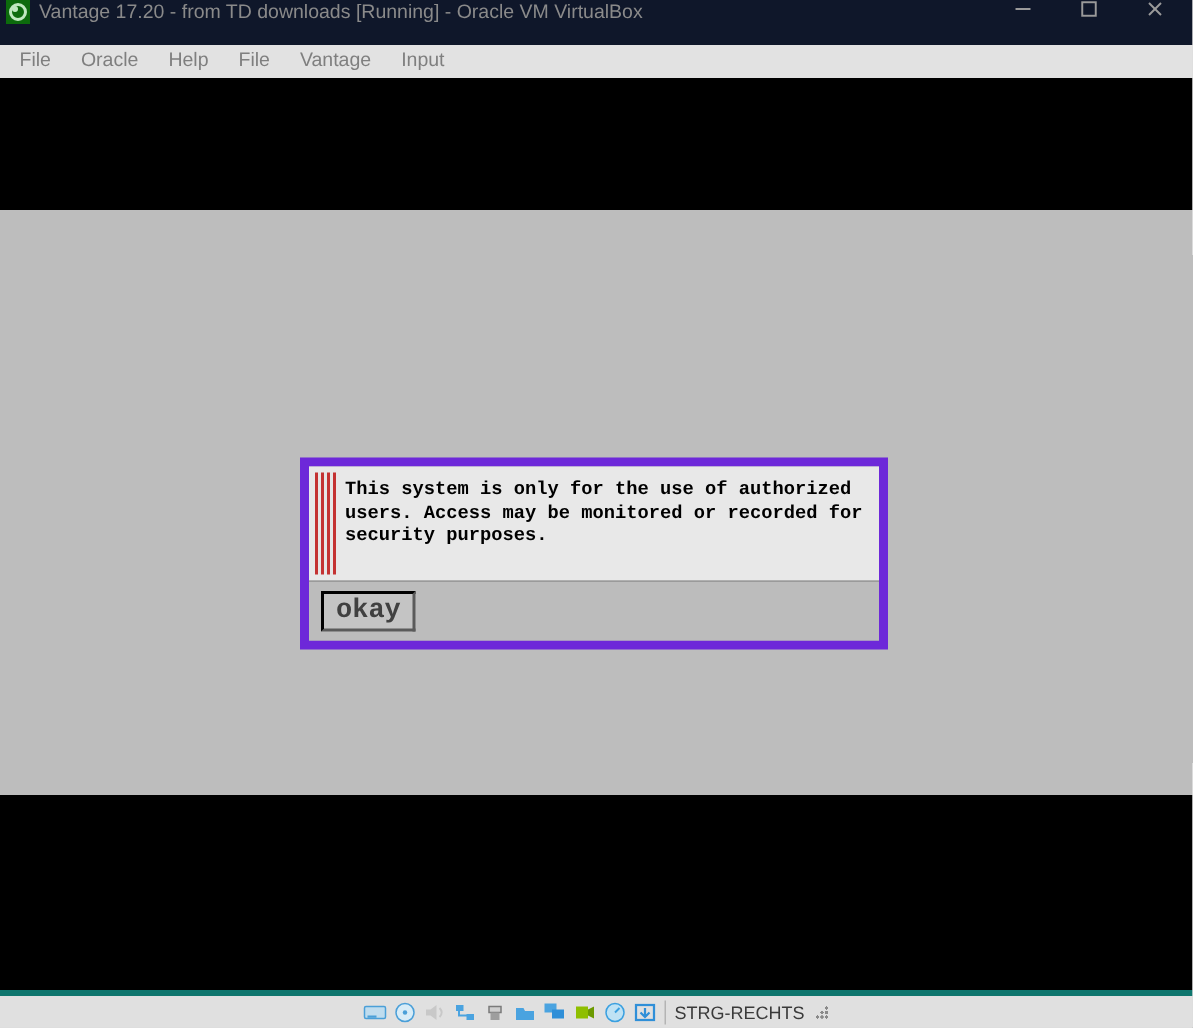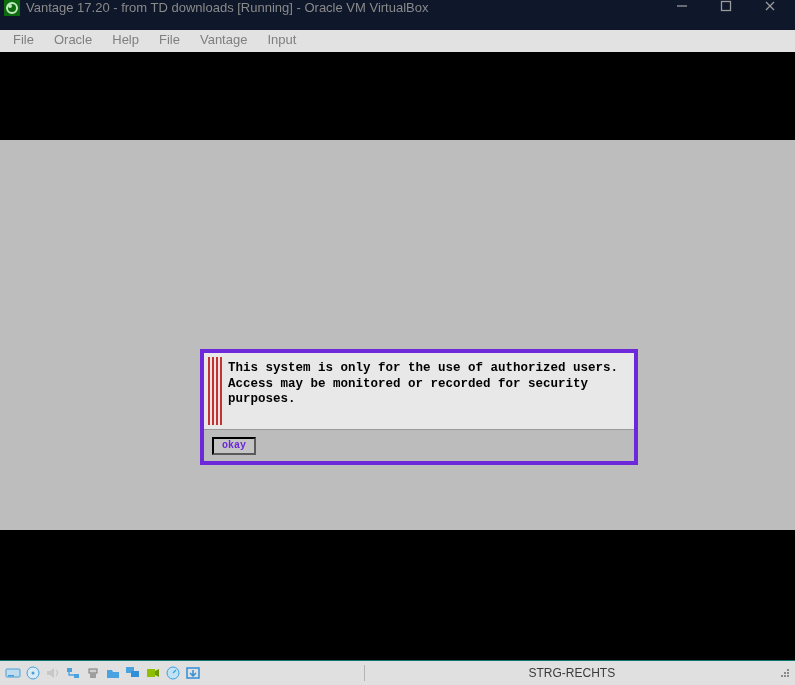--- a/index.html
+++ b/index.html
@@ -82,24 +82,23 @@
     position: absolute;
     left: 0; right: 0; bottom: 0;
     height: 130px;
     background: #000;
   }
 
   
   .dialog {
     position: absolute;
     left: 200px; top: 305px;
-    width: 438px;
-    border: 4px solid #6d28d9;
+    width: 392px;
+    border: 6px solid #6d28d9;
     background: #b9b9b9;
-    margin-top: 44px;
   }
   .dialog-body {
     padding: 4px;
     display: flex;
     gap: 6px;
     background: #e8e8e8;
   }
   .dialog-stripe {
     width: 14px;
     height: 68px;
@@ -122,37 +121,37 @@
     border-top: 1px solid #9a9a9a;
   }
   .dialog-ok {
     display: inline-block;
     border: 2px solid #000;
     border-right-color:#5a5a5a;
     border-bottom-color:#5a5a5a;
     background: #c4c4c4;
     padding: 1px 8px 2px 8px;
     font-family: "Courier New", monospace;
-    font-size: 10px;
+    font-size: 18px;
     font-weight: bold;
-    color: #6d28d9;
+    color: #404040;
     cursor: default;
   }
 
   
   .statusbar {
     position: absolute;
     left: 0; right: 0; bottom: 0;
     height: 25px;
     background: #e0e0e0;
     display: flex;
     align-items: center;
-    justify-content: space-between;
+    justify-content: center;
     padding: 0 4px;
-    border-top: 1px solid #0f766e;
+    border-top: 4px solid #0f766e;
   }
   .status-icons {
     display: flex;
     align-items: center;
     gap: 2px;
   }
   .status-icons .ic {
     width: 18px; height: 16px;
     display:flex; align-items:center; justify-content:center;
     font-size: 13px;

